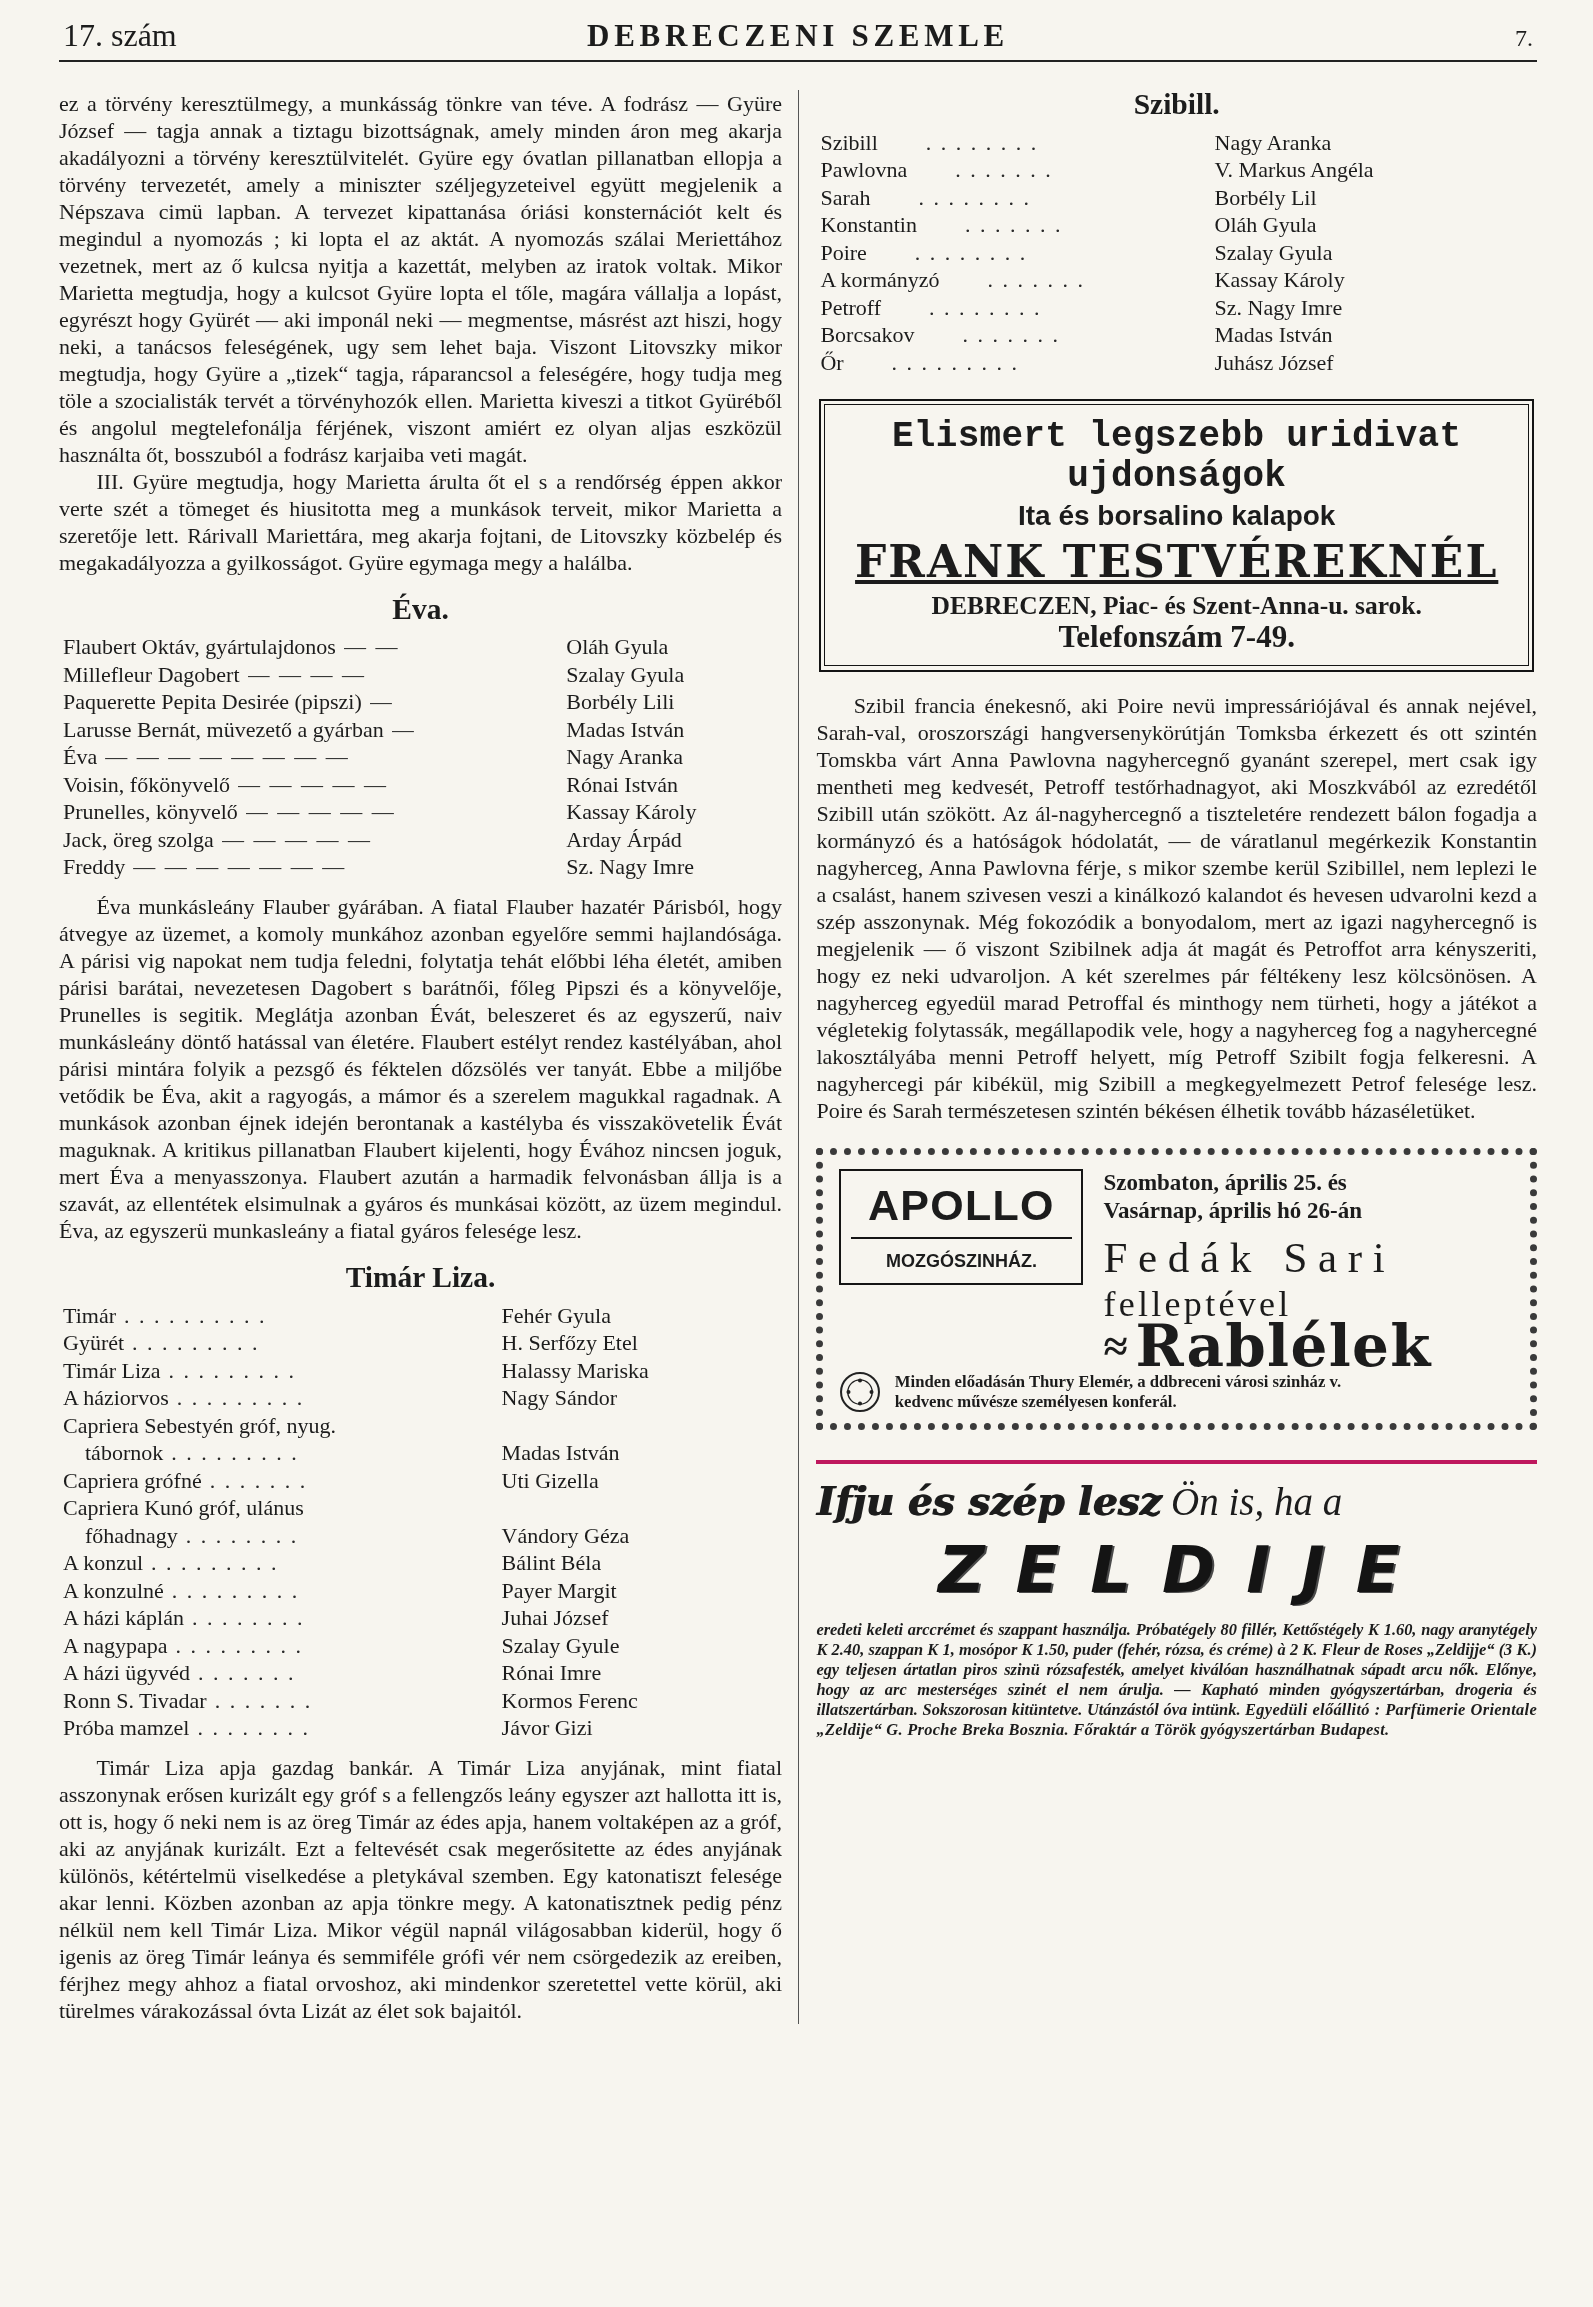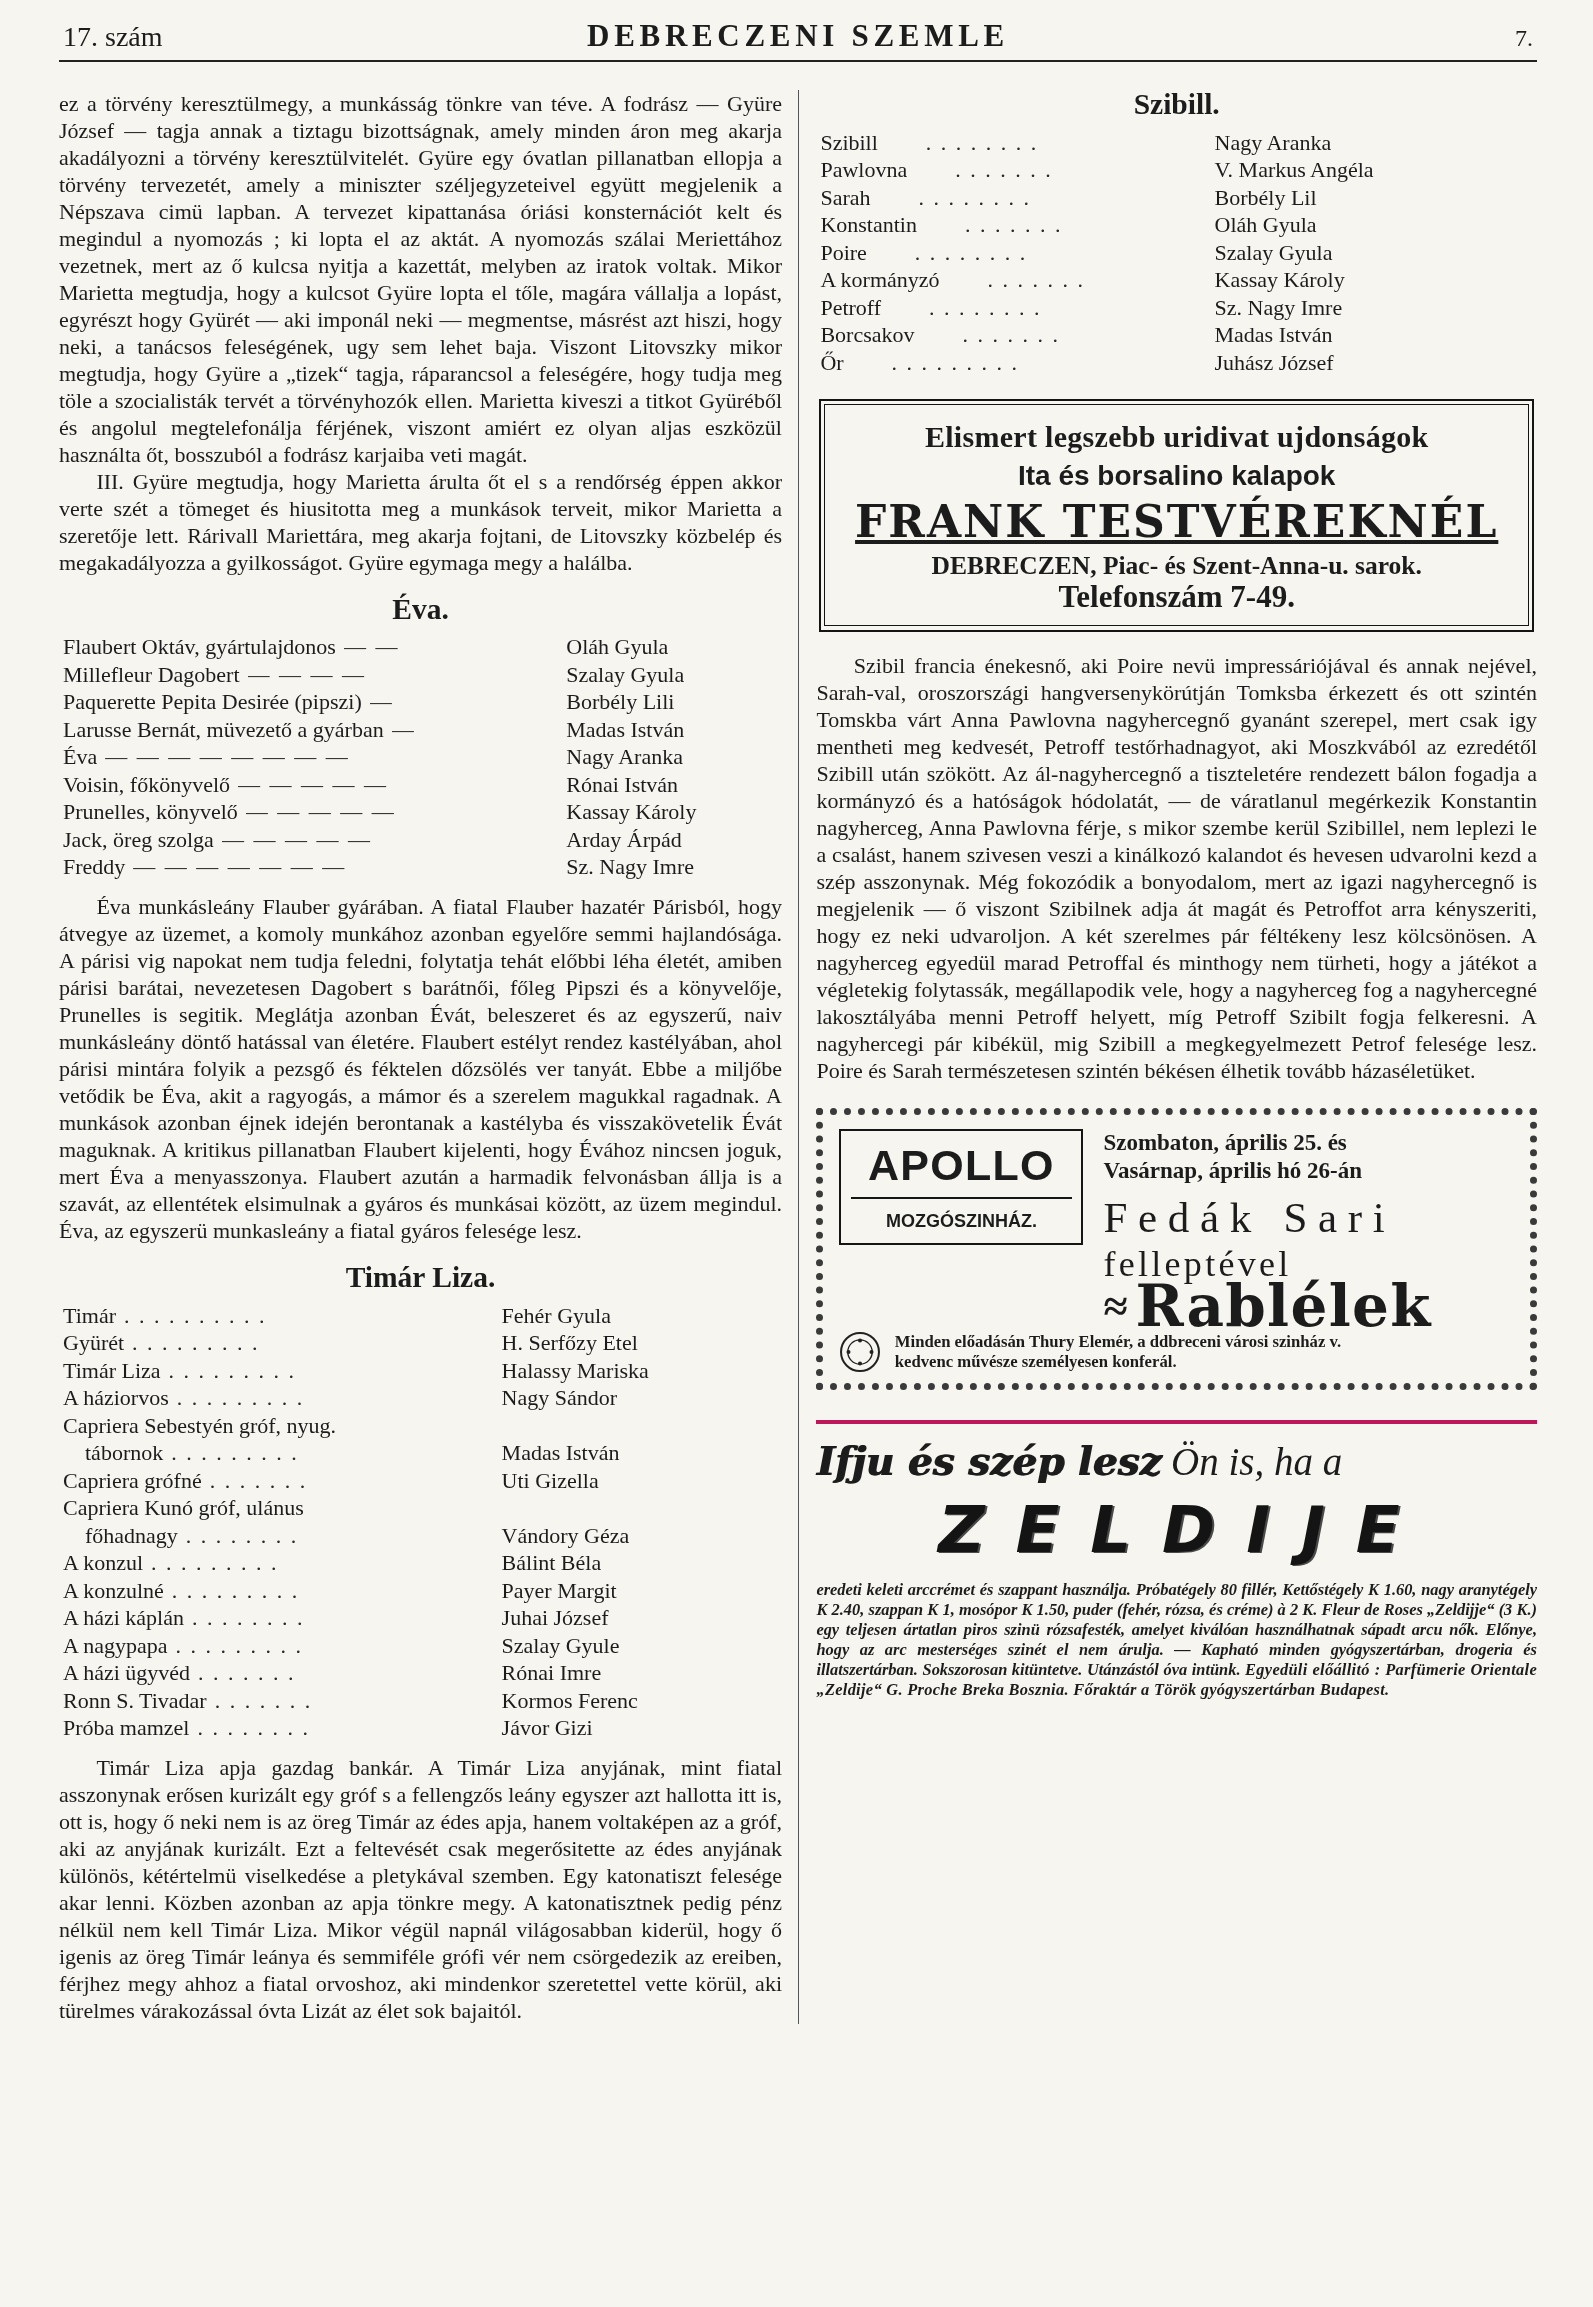--- a/index.html
+++ b/index.html
@@ -10,21 +10,21 @@
     background: #f7f5ef;
     color: #1c1c1c;
     font-family: "Liberation Serif", "DejaVu Serif", serif;
     font-size: 22px; line-height: 27px;
     padding: 19px 57px 20px 59px;
     overflow: hidden;
     position: relative;
   }
   
   .masthead { display:flex; align-items: baseline; padding: 2.7px 4px 8px; border-bottom: 2px solid #222; }
-  .masthead-issue { width: 228px; font-size: 28px; font-family: Liberation Serif, serif; }
+  .masthead-issue { width: 228px; font-size: 32px; font-family: Liberation Serif, serif; }
   .masthead-title { flex:1; text-align:center; font-size: 31px; font-weight: bold; letter-spacing: 4.7px; }
   .masthead-page { width: 228px; text-align:right; font-size: 24px; }
   
   .columns { display:flex; margin-top: 28px; }
   .col { width: 50%; }
   .col-left  { padding-right: 16px; }
   .col-right { border-left: 1.3px solid #555; padding-left: 17.4px; }
   p.para { text-align: justify; text-indent: 1.7em; }
   p.para.no-indent { text-indent: 0; }
   .section-heading { text-align:center; font-weight:bold; font-size: 29.5px; margin: 20px 0 10.7px; }
@@ -35,21 +35,21 @@
   .cast-left { display:flex; overflow:hidden; }
   .cast-eva .cast-left     { flex: 0 0 70%; }
   .cast-timar .cast-left   { flex: 0 0 61%; }
   .cast-szibill .cast-left { flex: 0 0 55%; gap: 40px; }
   .cast-role { white-space: nowrap; }
   .cast-leader { flex:1; overflow:hidden; white-space:nowrap; margin: 0 8px; letter-spacing: 2px; color:#2a2a2a; }
   .cast-actor { flex:1; white-space:nowrap; }
   
   .frank-ad { border: 2.7px solid #141414; padding: 3.3px; margin: 23px 2.7px 20px; background:#f7f5ef; }
   .frank-inner { border: 1.3px solid #141414; text-align:center; padding: 12px 8px 13.4px; }
-  .frank-line1 { font-family:Liberation Serif, serif; font-weight:bold; font-size: 30px; line-height: 40px; letter-spacing: 0.3px; }
+  .frank-line1 { font-family:Liberation Mono, monospace; font-weight:bold; font-size: 36px; line-height: 40px; letter-spacing: 0.3px; }
   .frank-line2 { font-family:"Liberation Sans","DejaVu Sans",sans-serif; font-weight:bold; font-size: 28px; line-height: 38px; }
   .frank-line3 { font-family:"DejaVu Serif", serif; font-weight:bold; font-size: 44px; line-height: 54px; letter-spacing: 2px; text-decoration: underline; }
   .frank-line4 { font-weight:bold; font-size: 25.5px; line-height: 33px; }
   .frank-line5 { font-weight:bold; font-size: 31px; line-height: 29.5px; }
   
   .apollo-ad { margin: 24px 0 20px; border: 7.4px dotted #3a3a3a; padding: 14.7px 16px 10.7px; }
   .apollo-flex { display:flex; }
   .apollo-left { width: 244px; border: 2px solid #151515; padding: 12px 5.4px 8px; text-align:center; align-self: flex-start; }
   .apollo-name { font-family:"Liberation Sans","DejaVu Sans",sans-serif; font-weight:bold; font-size: 43px; line-height: 44px; letter-spacing: 1.3px; }
   .apollo-divider { border-top: 2px solid #151515; margin: 9.4px 4px; }

